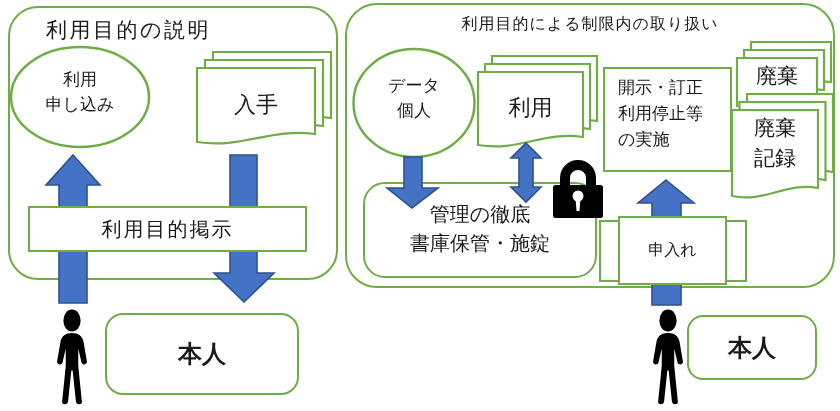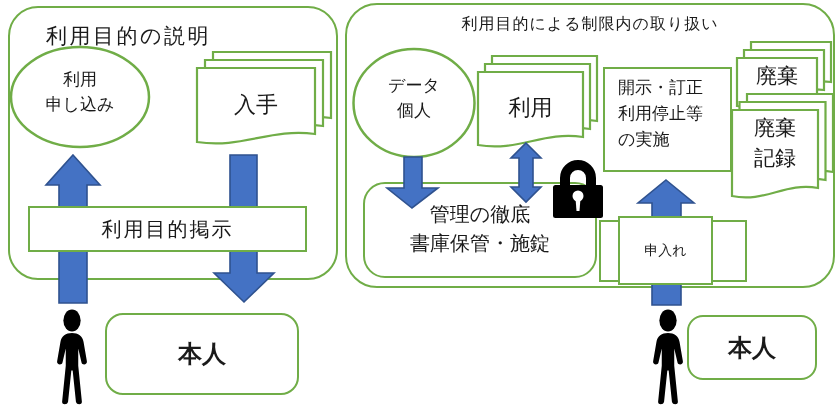--- a/index.html
+++ b/index.html
@@ -25,21 +25,21 @@
   .arrow{fill:#4472C4;stroke:#2F528F;stroke-width:1.6;}
   .page{fill:#ffffff;stroke:#70AD47;stroke-width:2.2;}
 </style>
 </head>
 <body>
 
 <div id="stage">
 
   <div class="panel" style="left:8px;top:6px;width:330px;height:274px;"></div>
 
-  <div class="title" style="left:46px;top:22px;">利用目的の説明</div>
+  <div class="title" style="left:46px;top:16px;">利用目的の説明</div>
 
   <svg style="left:40px;top:150px;" width="240" height="160" viewBox="0 0 240 160">
     <polygon class="arrow" points="33,5 60,35 47,35 47,153 19,153 19,35 6,35"></polygon>
     <polygon class="arrow" points="190,5 217,5 217,123 234,123 204,152 174,123 190,123"></polygon>
   </svg>
 
   <div class="banner center" style="left:28px;top:206px;width:279px;height:46px;">
     <span>利用目的掲示</span>
   </div>
 
@@ -118,21 +118,21 @@
     <div>記録</div>
   </div>
 
   <svg style="left:380px;top:138px;" width="320" height="172" viewBox="0 0 320 172">
     <polygon class="arrow" points="24,19 42,19 42,50 58,50 32,70 7,50 24,50"></polygon>
     <polygon class="arrow" points="146,5 161,20 153,20 153,49 161,49 146,64 131,49 139,49 139,20 131,20"></polygon>
     <polygon class="arrow" points="286,42 314,65 301,65 301,167 272,167 272,65 258,65"></polygon>
   </svg>
 
   <div class="plainbox" style="left:599px;top:220px;width:148px;height:62px;"></div>
-  <div class="plainbox center" style="left:618px;top:216px;width:95px;height:69px;font-size:14px;">
+  <div class="plainbox center" style="left:618px;top:216px;width:109px;height:69px;font-size:16px;">
     <span>申入れ</span>
   </div>
 
   <svg style="left:551px;top:158px;" width="54" height="62" viewBox="0 0 54 62">
     <path d="M14 31 L14 20 A13 13 0 0 1 40 20 L40 31" fill="none" stroke="#000" stroke-width="10"></path>
     <rect x="2" y="27" width="50" height="33" rx="2.5" fill="#000"></rect>
     <circle cx="27" cy="38" r="5.5" fill="#fff"></circle>
     <path d="M24.5 40 L29.5 40 L28.5 53 L25.5 53 Z" fill="#fff"></path>
   </svg>
 

